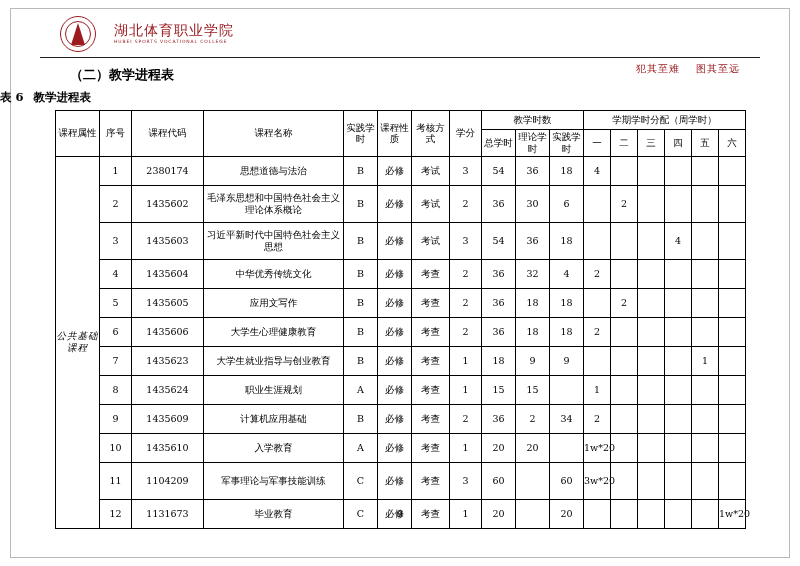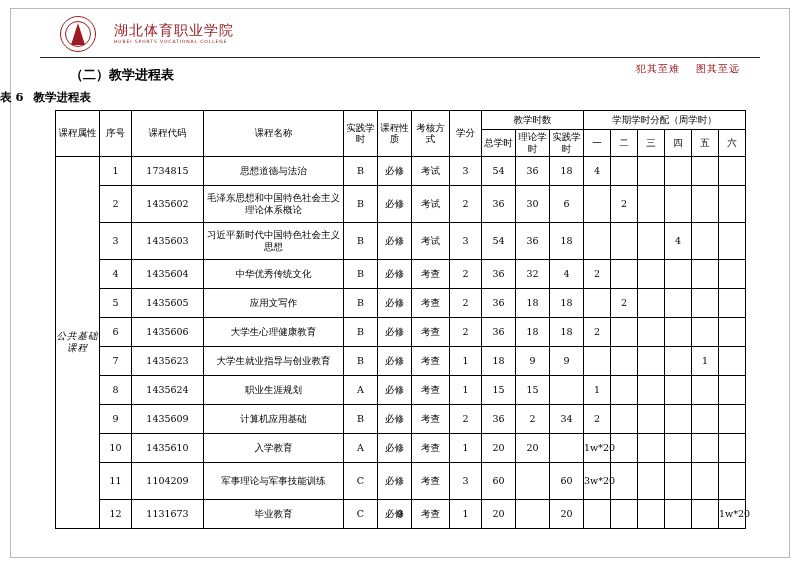--- a/index.html
+++ b/index.html
@@ -250,21 +250,21 @@
           <th>三</th>
           <th>四</th>
           <th>五</th>
           <th>六</th>
         </tr>
       </thead>
       <tbody>
         <tr class="data-row">
           <td rowspan="12" class="colgroup-label">公共基础课程</td>
           <td>1</td>
-          <td>1734815</td>
+          <td>2380174</td>
           <td>思想道德与法治</td>
           <td>B</td>
           <td>必修</td>
           <td>考试</td>
           <td>3</td>
           <td>54</td>
           <td>36</td>
           <td>18</td>
           <td>4</td>
           <td></td>

